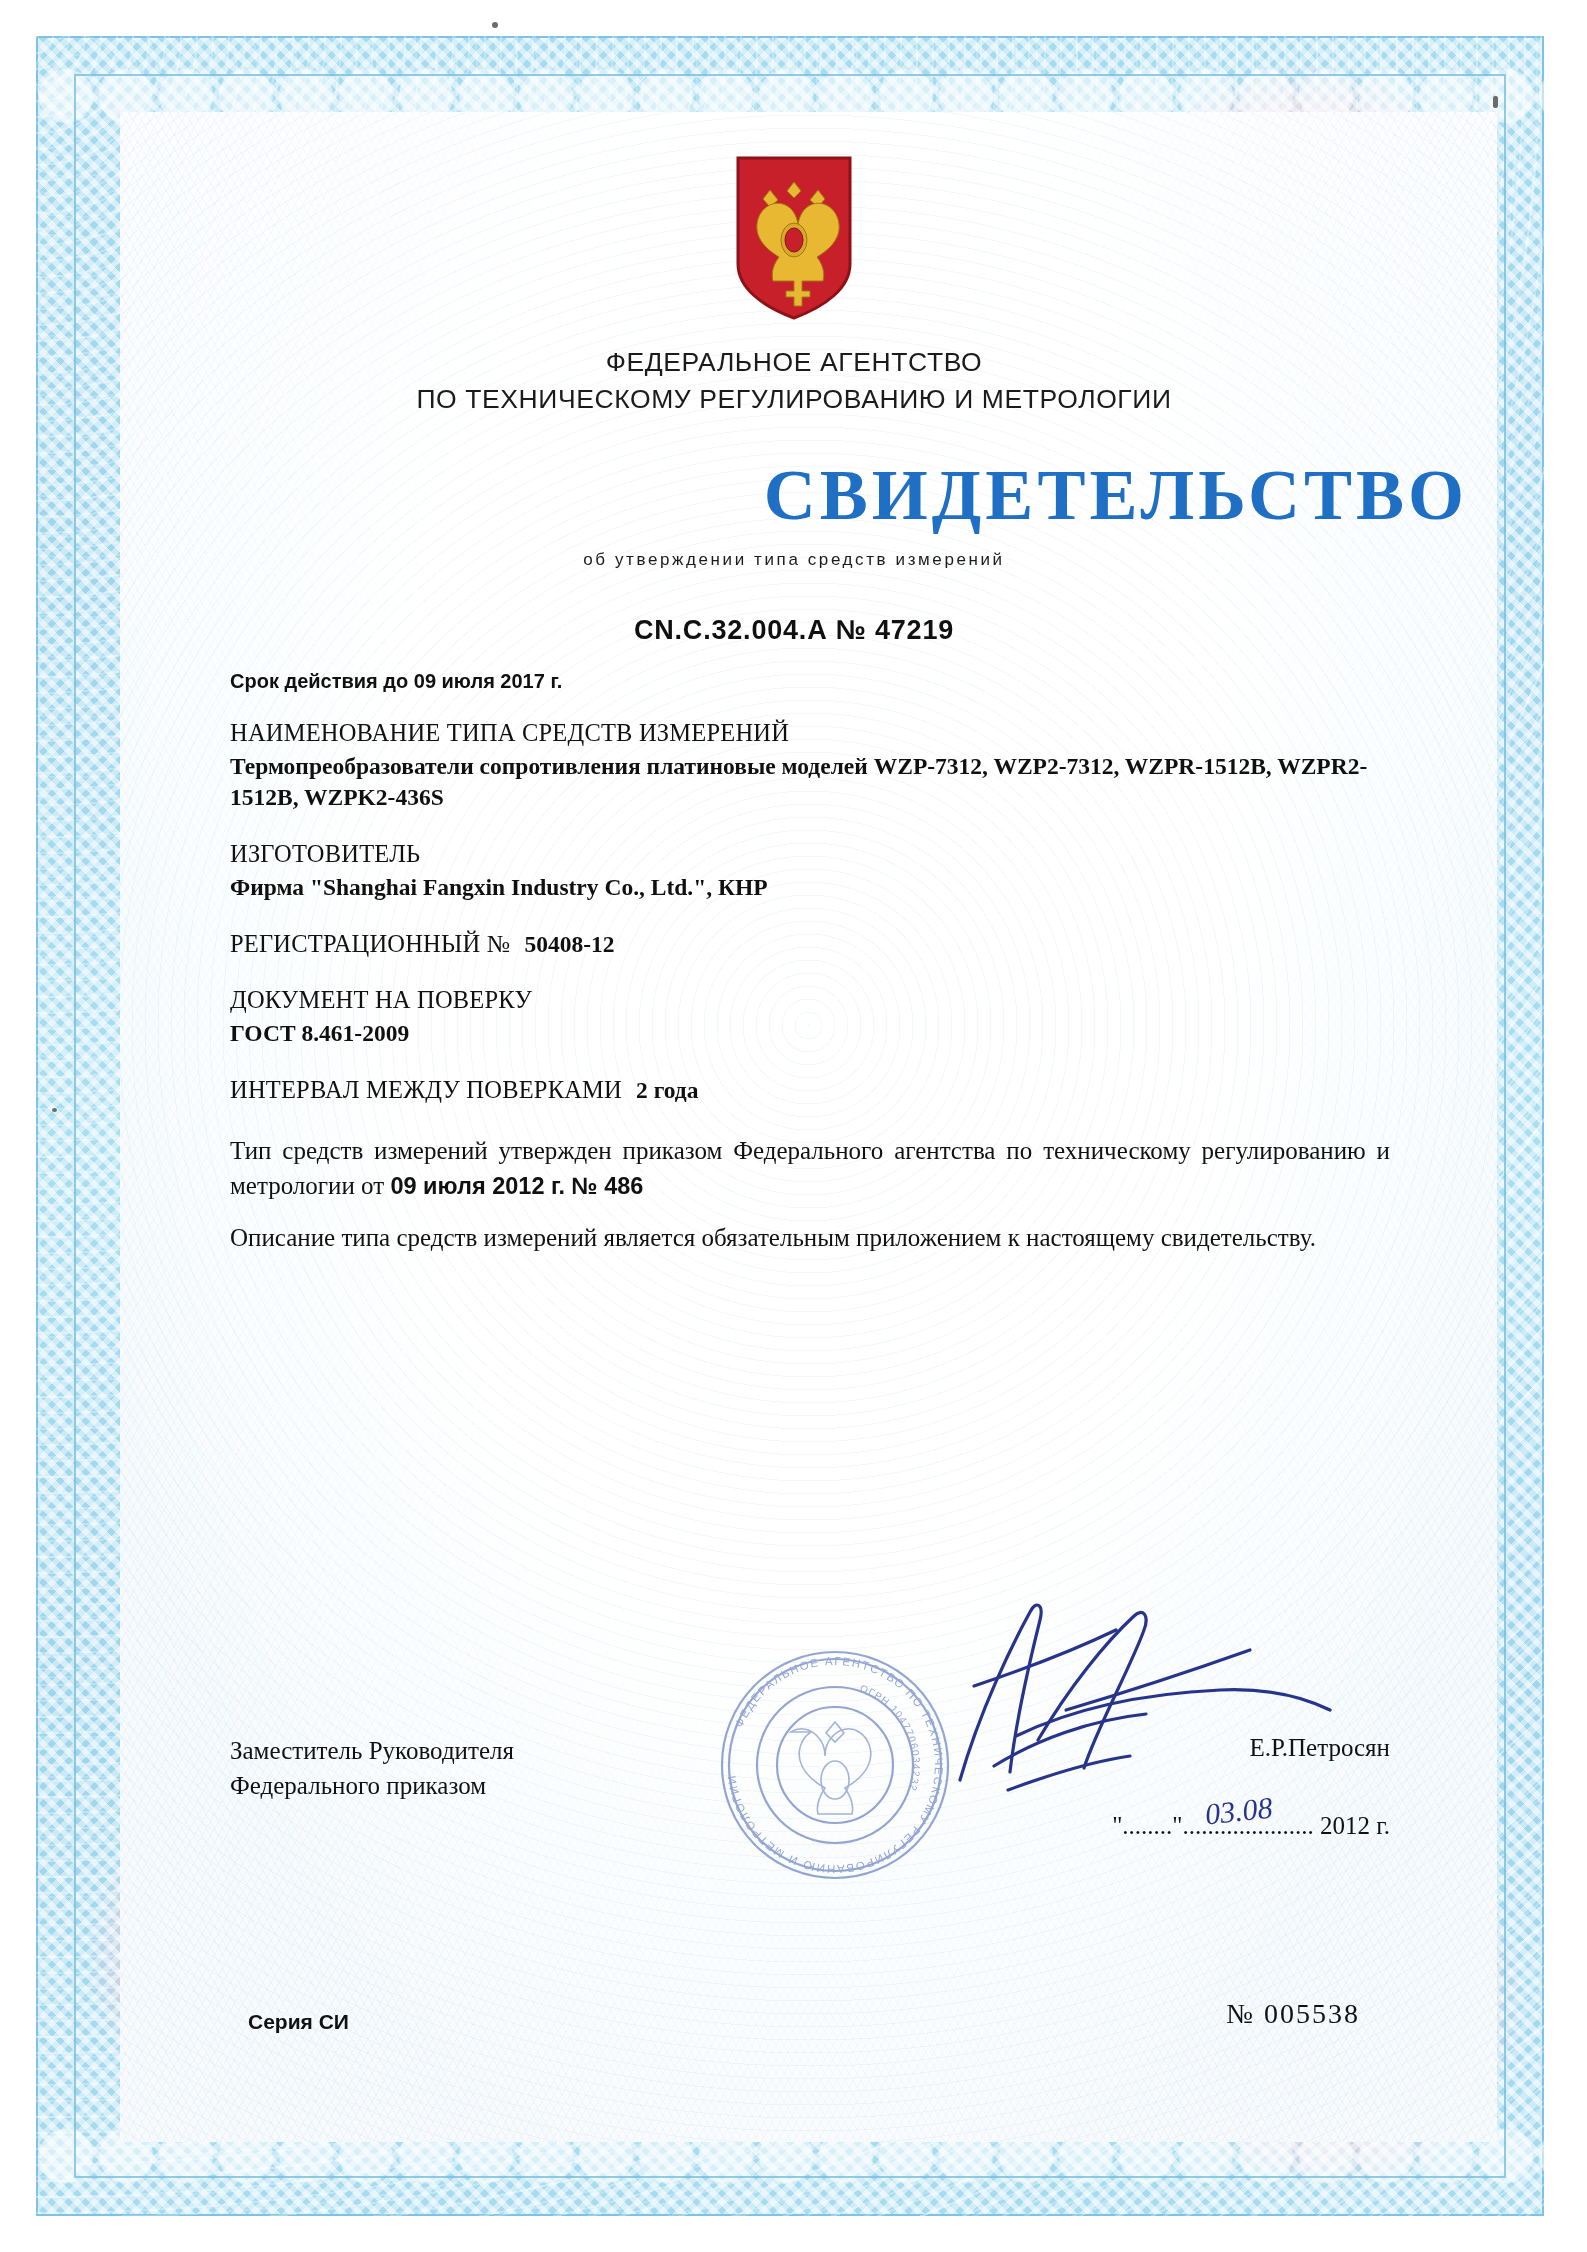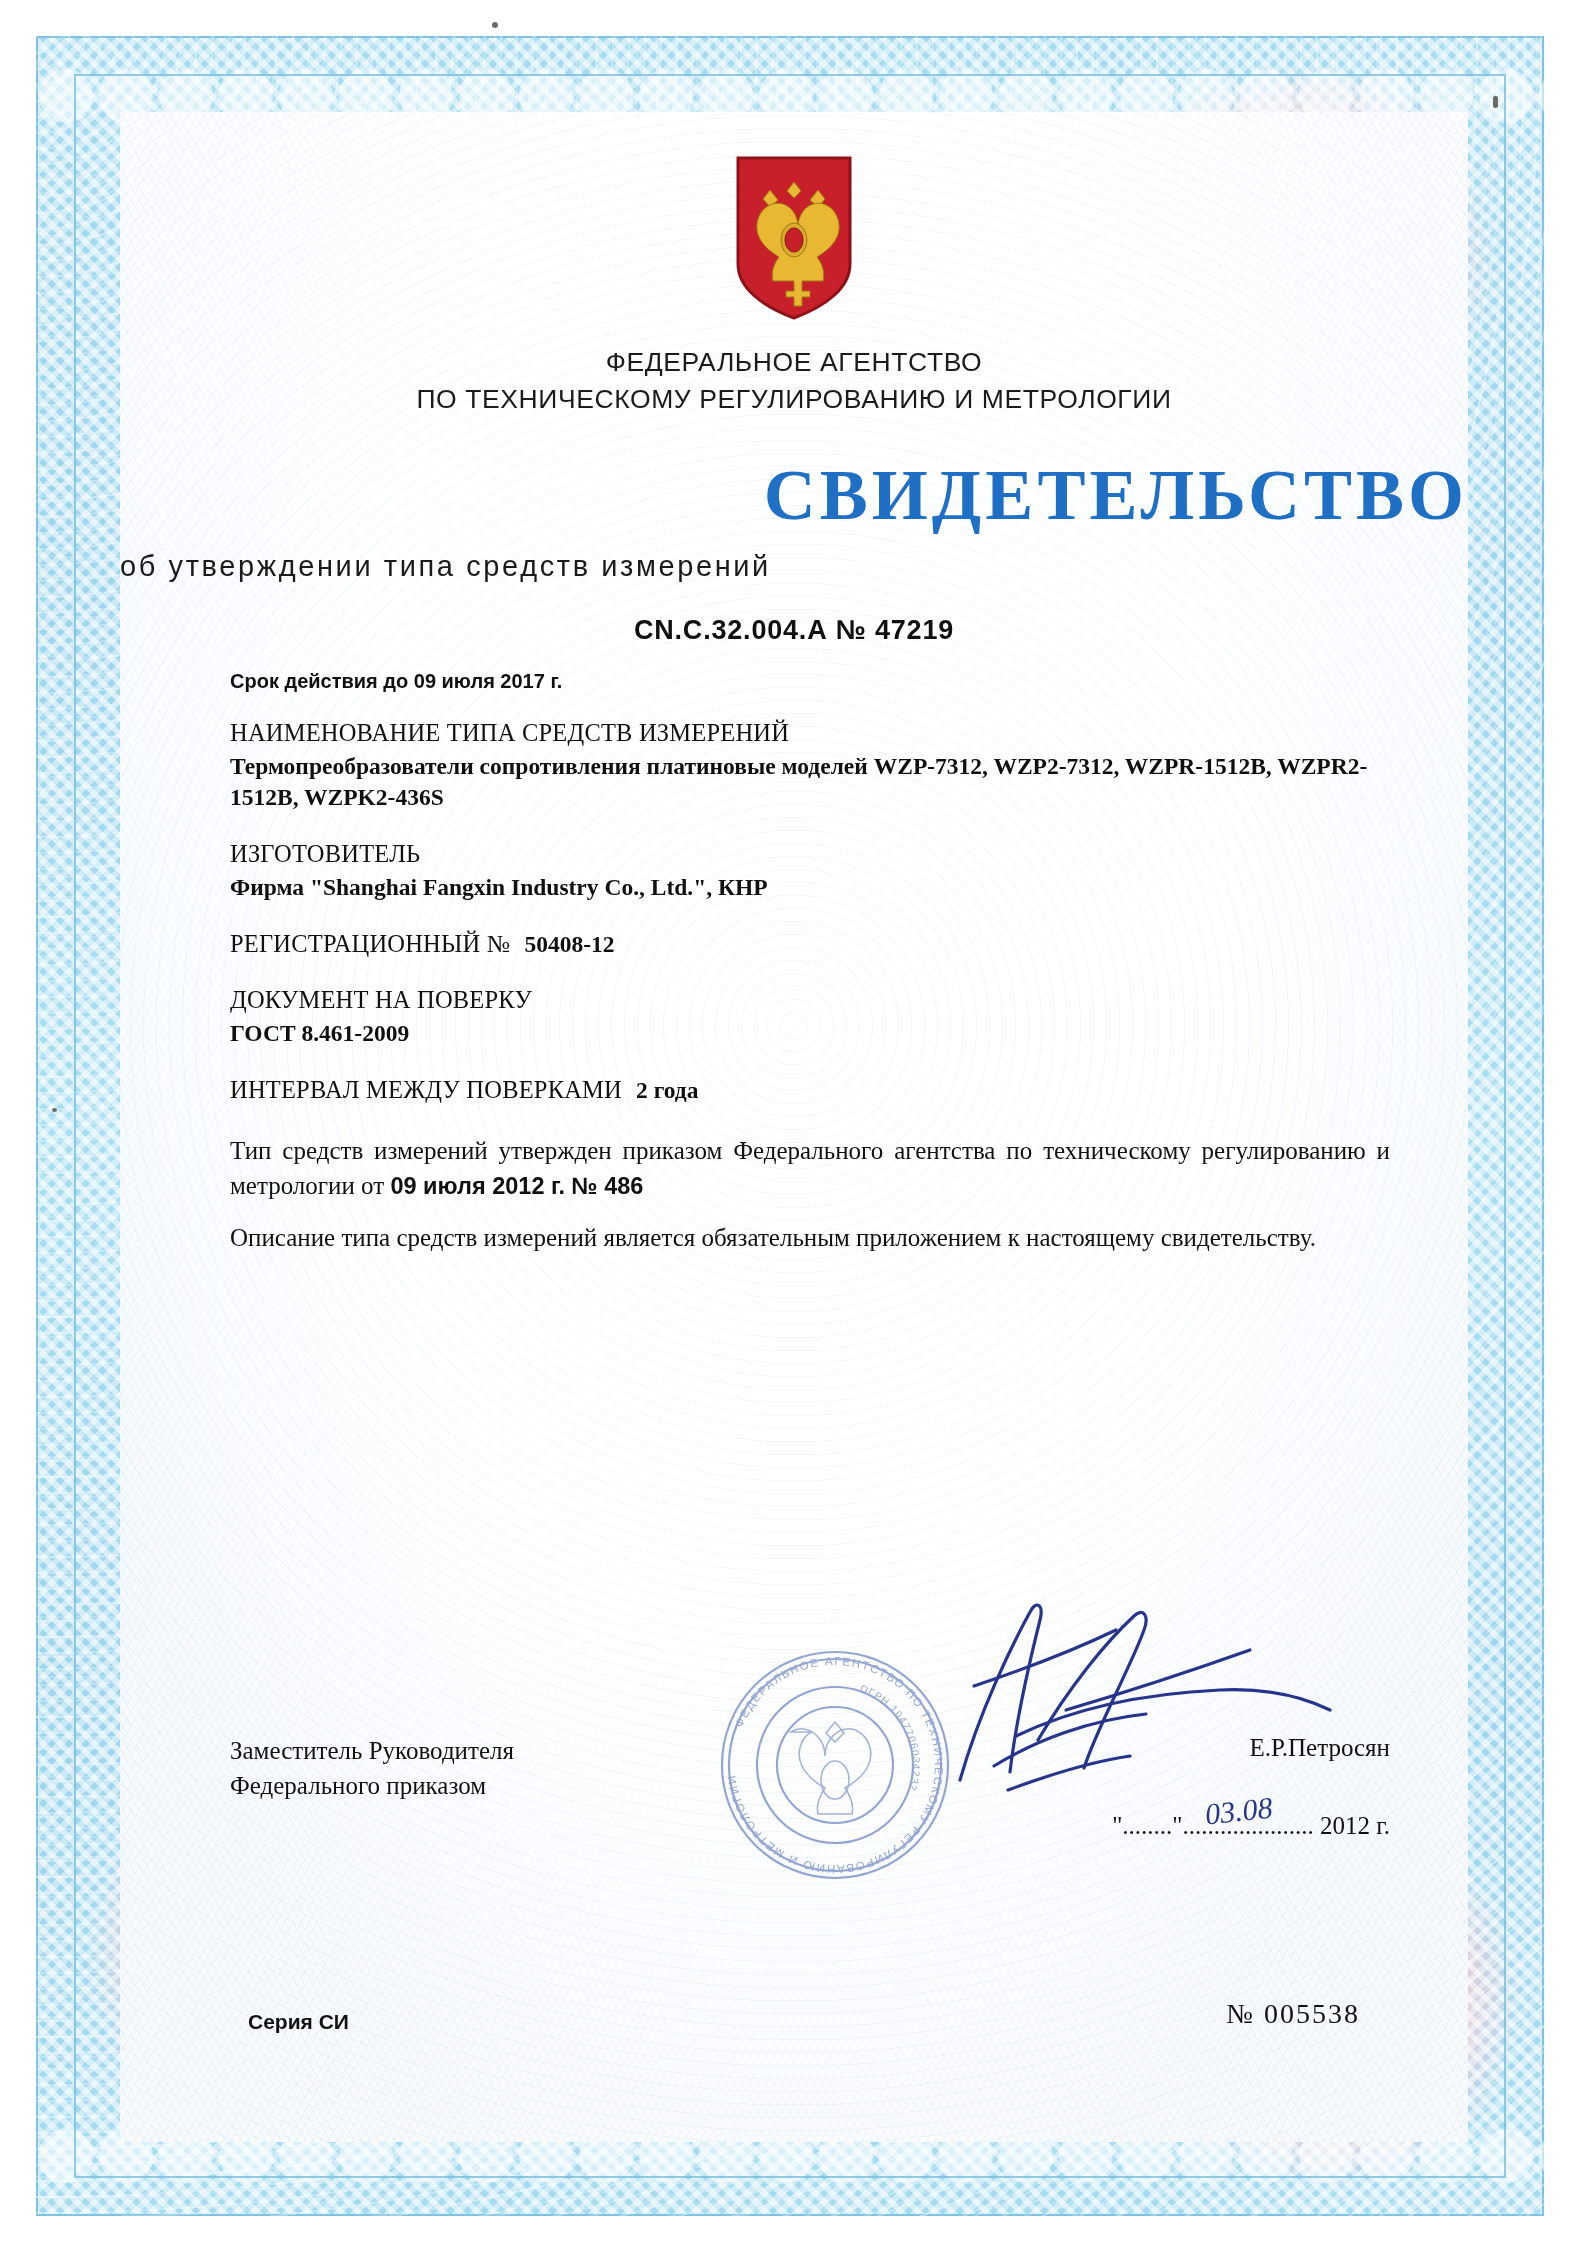--- a/index.html
+++ b/index.html
@@ -74,20 +74,21 @@
     position: absolute;
     left: 120px;
     top: 112px;
     width: 1348px;
     height: 2030px;
     background:
       radial-gradient(ellipse at 50% 38%, #ffffff 0 420px, rgba(255,255,255,0.0) 760px),
       repeating-linear-gradient(60deg, rgba(180,215,235,0.16) 0 1px, rgba(0,0,0,0) 1px 7px),
       repeating-linear-gradient(-60deg, rgba(180,215,235,0.16) 0 1px, rgba(0,0,0,0) 1px 7px),
       linear-gradient(180deg, #fdfdff 0%, #f7fbfd 40%, #f8fafc 100%);
+    padding-left: 29px;
   }
   .field-guilloche {
     position: absolute;
     inset: 0;
     background:
       repeating-radial-gradient(circle at 50% 45%, rgba(190,220,240,0.20) 0 1px, rgba(0,0,0,0) 1px 13px);
   }
 
   
   .content {
@@ -134,23 +135,23 @@
     letter-spacing: 4px;
     color: #1f6fc4;
     text-shadow: 0 1px 0 rgba(255,255,255,0.8);
   }
 
   .subtitle {
     position: absolute;
     left: 0;
     top: 438px;
     width: 100%;
-    text-align: left;
+    text-align: center;
     font-family: "Liberation Sans", sans-serif;
-    font-size: 29px;
+    font-size: 17px;
     letter-spacing: 2.6px;
     color: #1b1b1b;
   }
 
   .docnumber {
     position: absolute;
     left: 0;
     top: 503px;
     width: 100%;
     text-align: center;

